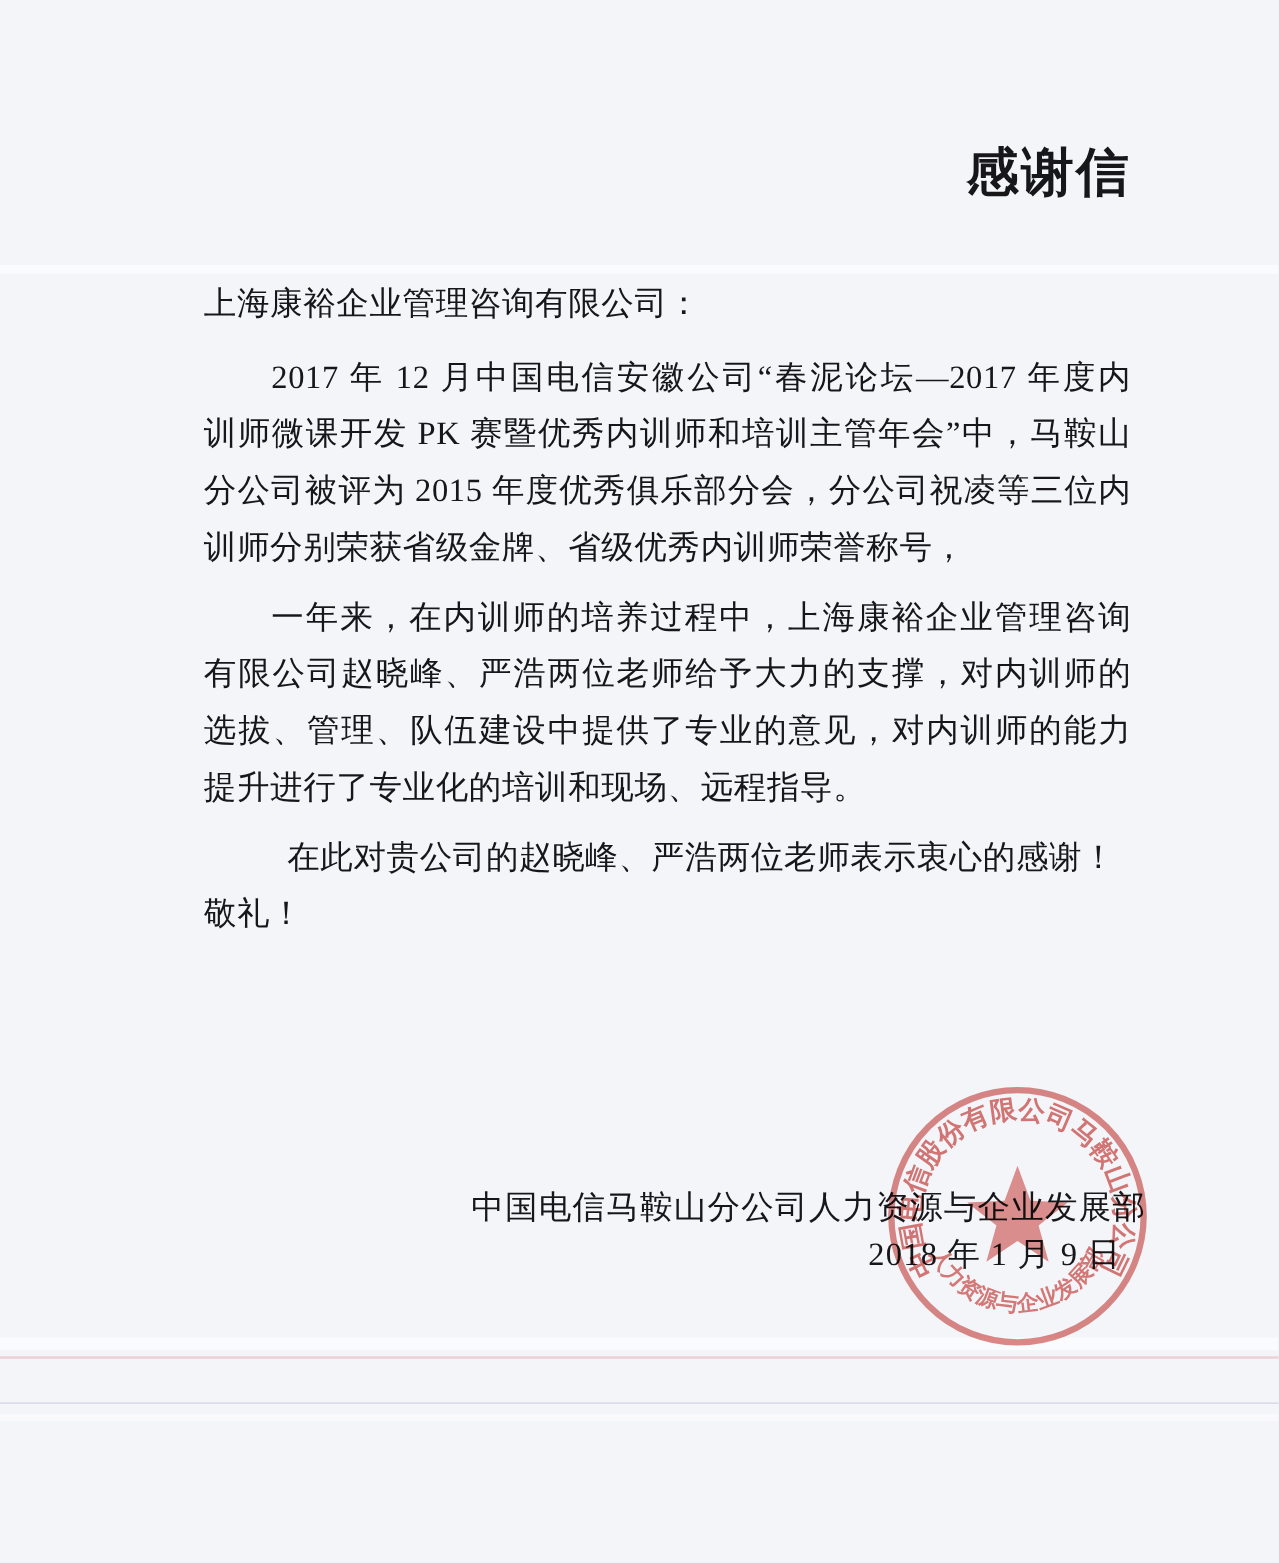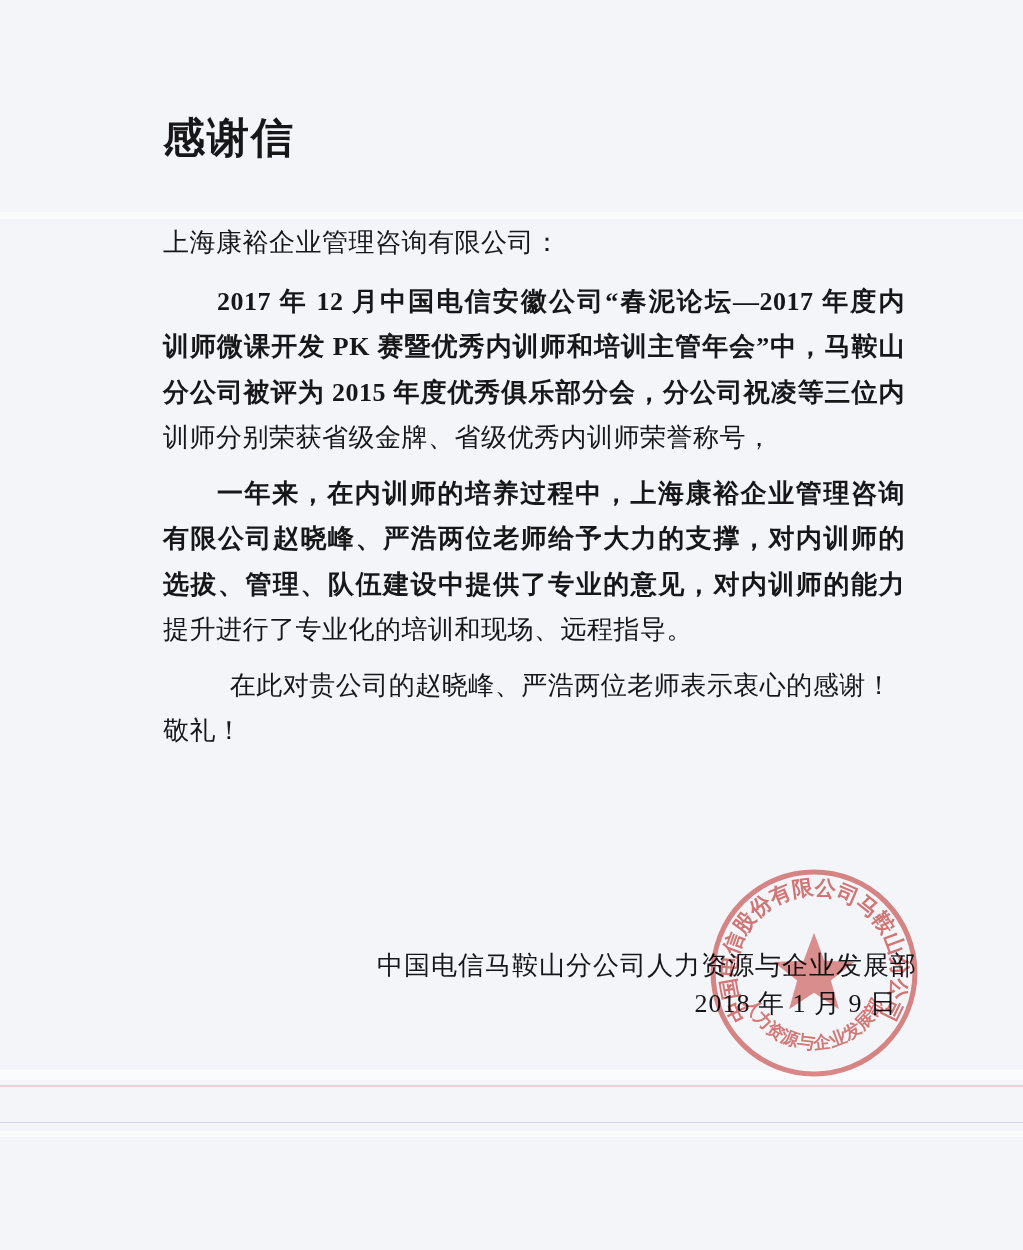--- a/index.html
+++ b/index.html
@@ -20,21 +20,21 @@
   .band { position: absolute; left: 0; width: 100%; pointer-events: none; }
   .band.b1 { top: 212px; height: 7px; background: rgba(255,255,255,0.55); }
   .band.b2 { top: 1070px; height: 10px; background: rgba(255,255,255,0.55); }
   .band.b3 { top: 1085px; height: 2px; background: rgba(224,148,158,0.38); }
   .band.b4 { top: 1122px; height: 1px; background: rgba(176,176,208,0.5); }
   .band.b5 { top: 1131px; height: 6px; background: rgba(255,255,255,0.5); }
 
   .title {
     position: absolute;
     top: 110px; left: 163px; width: 742px;
-    text-align: left;
+    text-align: right;
     font-size: 42px;
     font-weight: bold;
     letter-spacing: 2px;
   }
   .letter-body {
     position: absolute;
     top: 220px; left: 163px; width: 742px;
   }
   .line {
     font-size: 26px;
@@ -43,21 +43,20 @@
     letter-spacing: 0.5px;
     white-space: nowrap;
   }
   .line.salutation { margin-bottom: 13px; }
   .line.indent { text-indent: 54px; text-align: center; }
   .line.fill {
     white-space: normal;
     text-align: justify;
     text-align-last: justify;
     text-justify: inter-character;
-    font-weight: bold;
   }
   .line.para-gap { margin-top: 10px; }
 
   .signature {
     position: absolute;
     top: 948px; right: 106px;
     font-size: 26px;
     letter-spacing: 1px;
     z-index: 2;
   }

